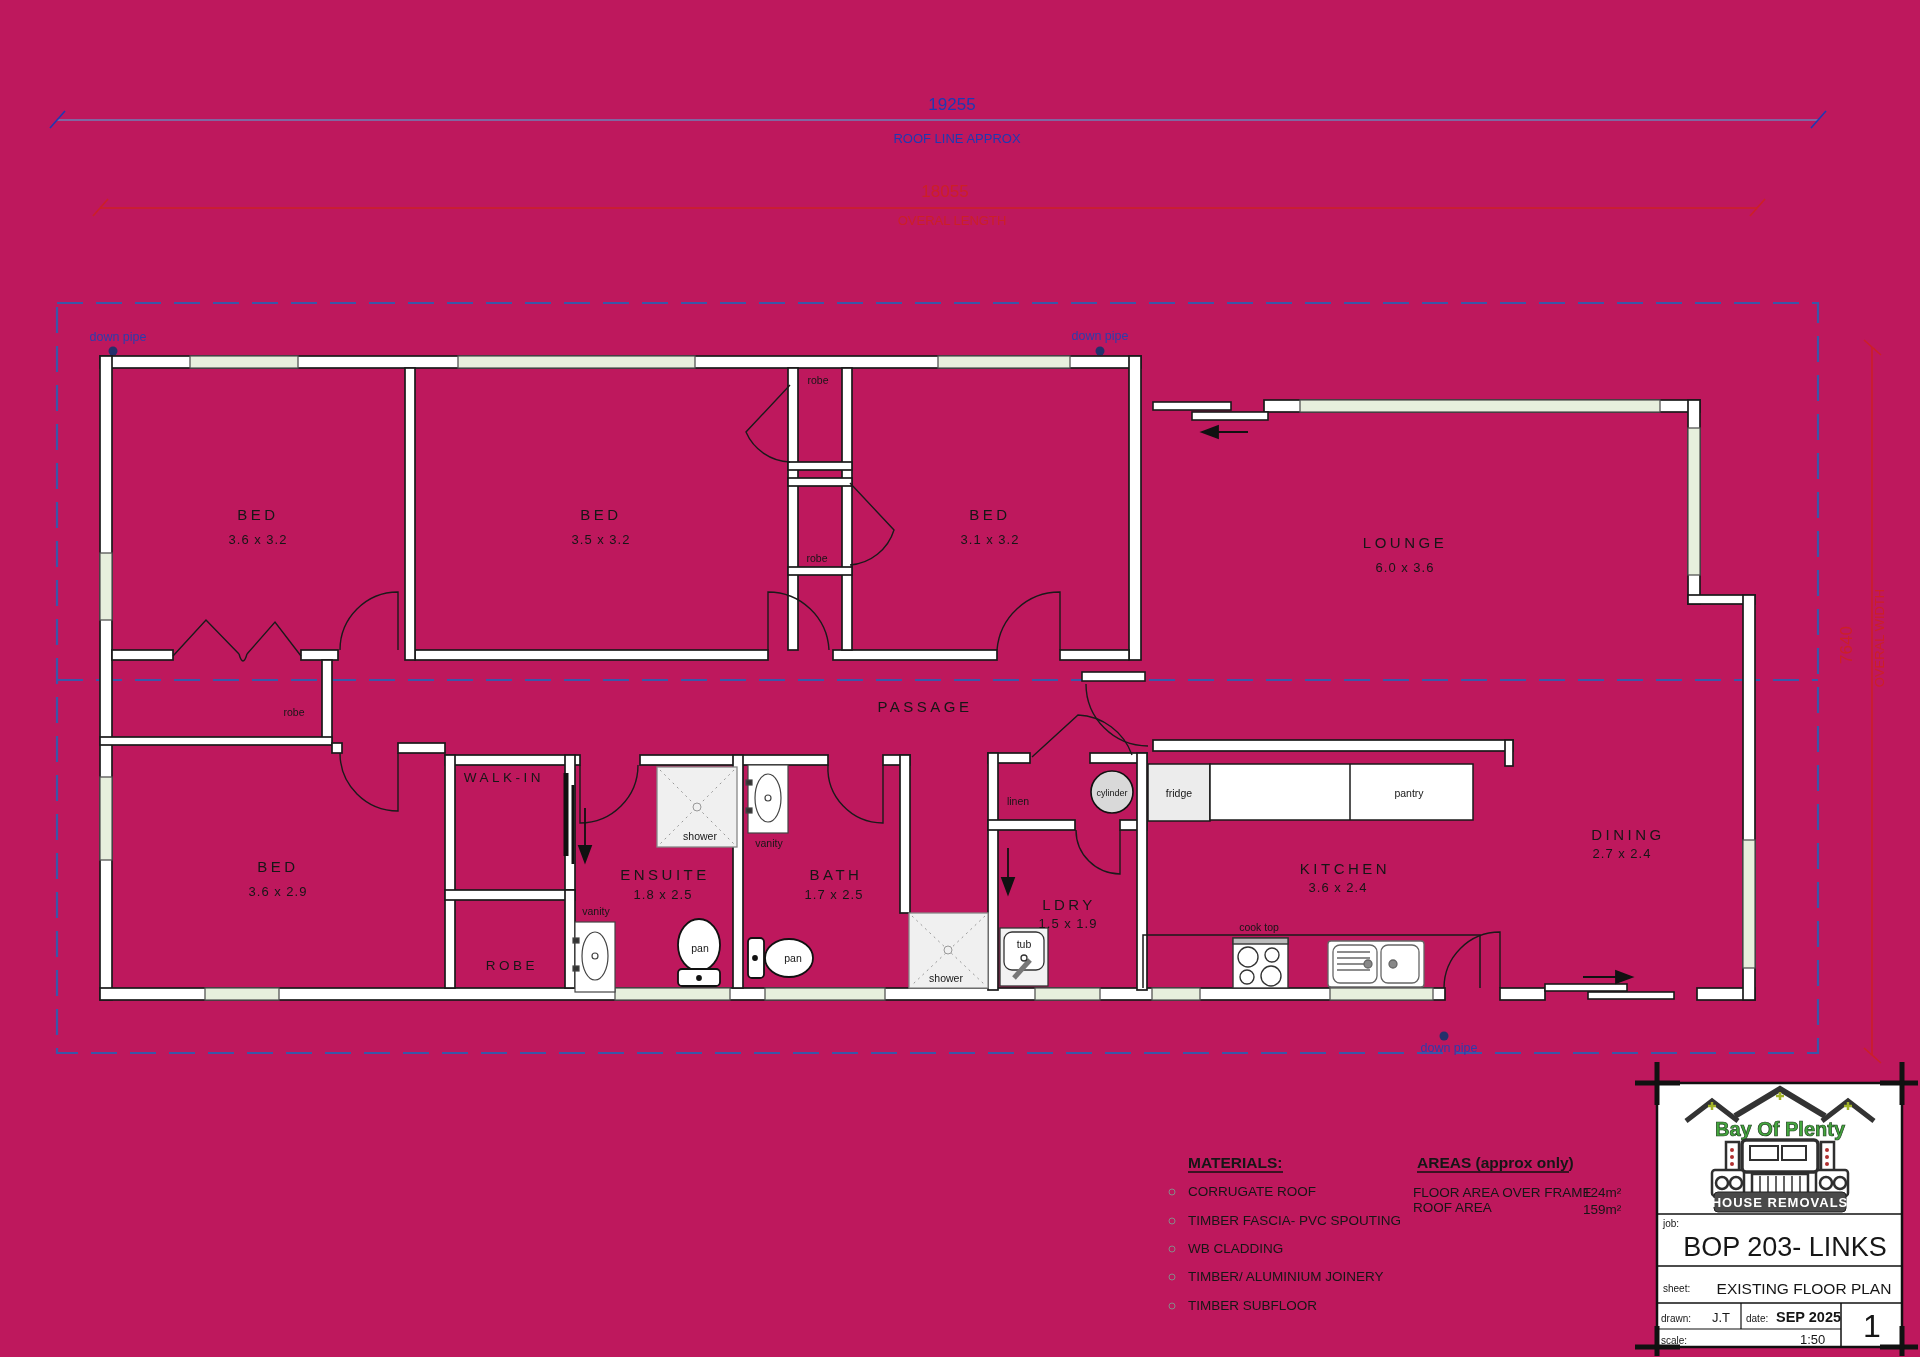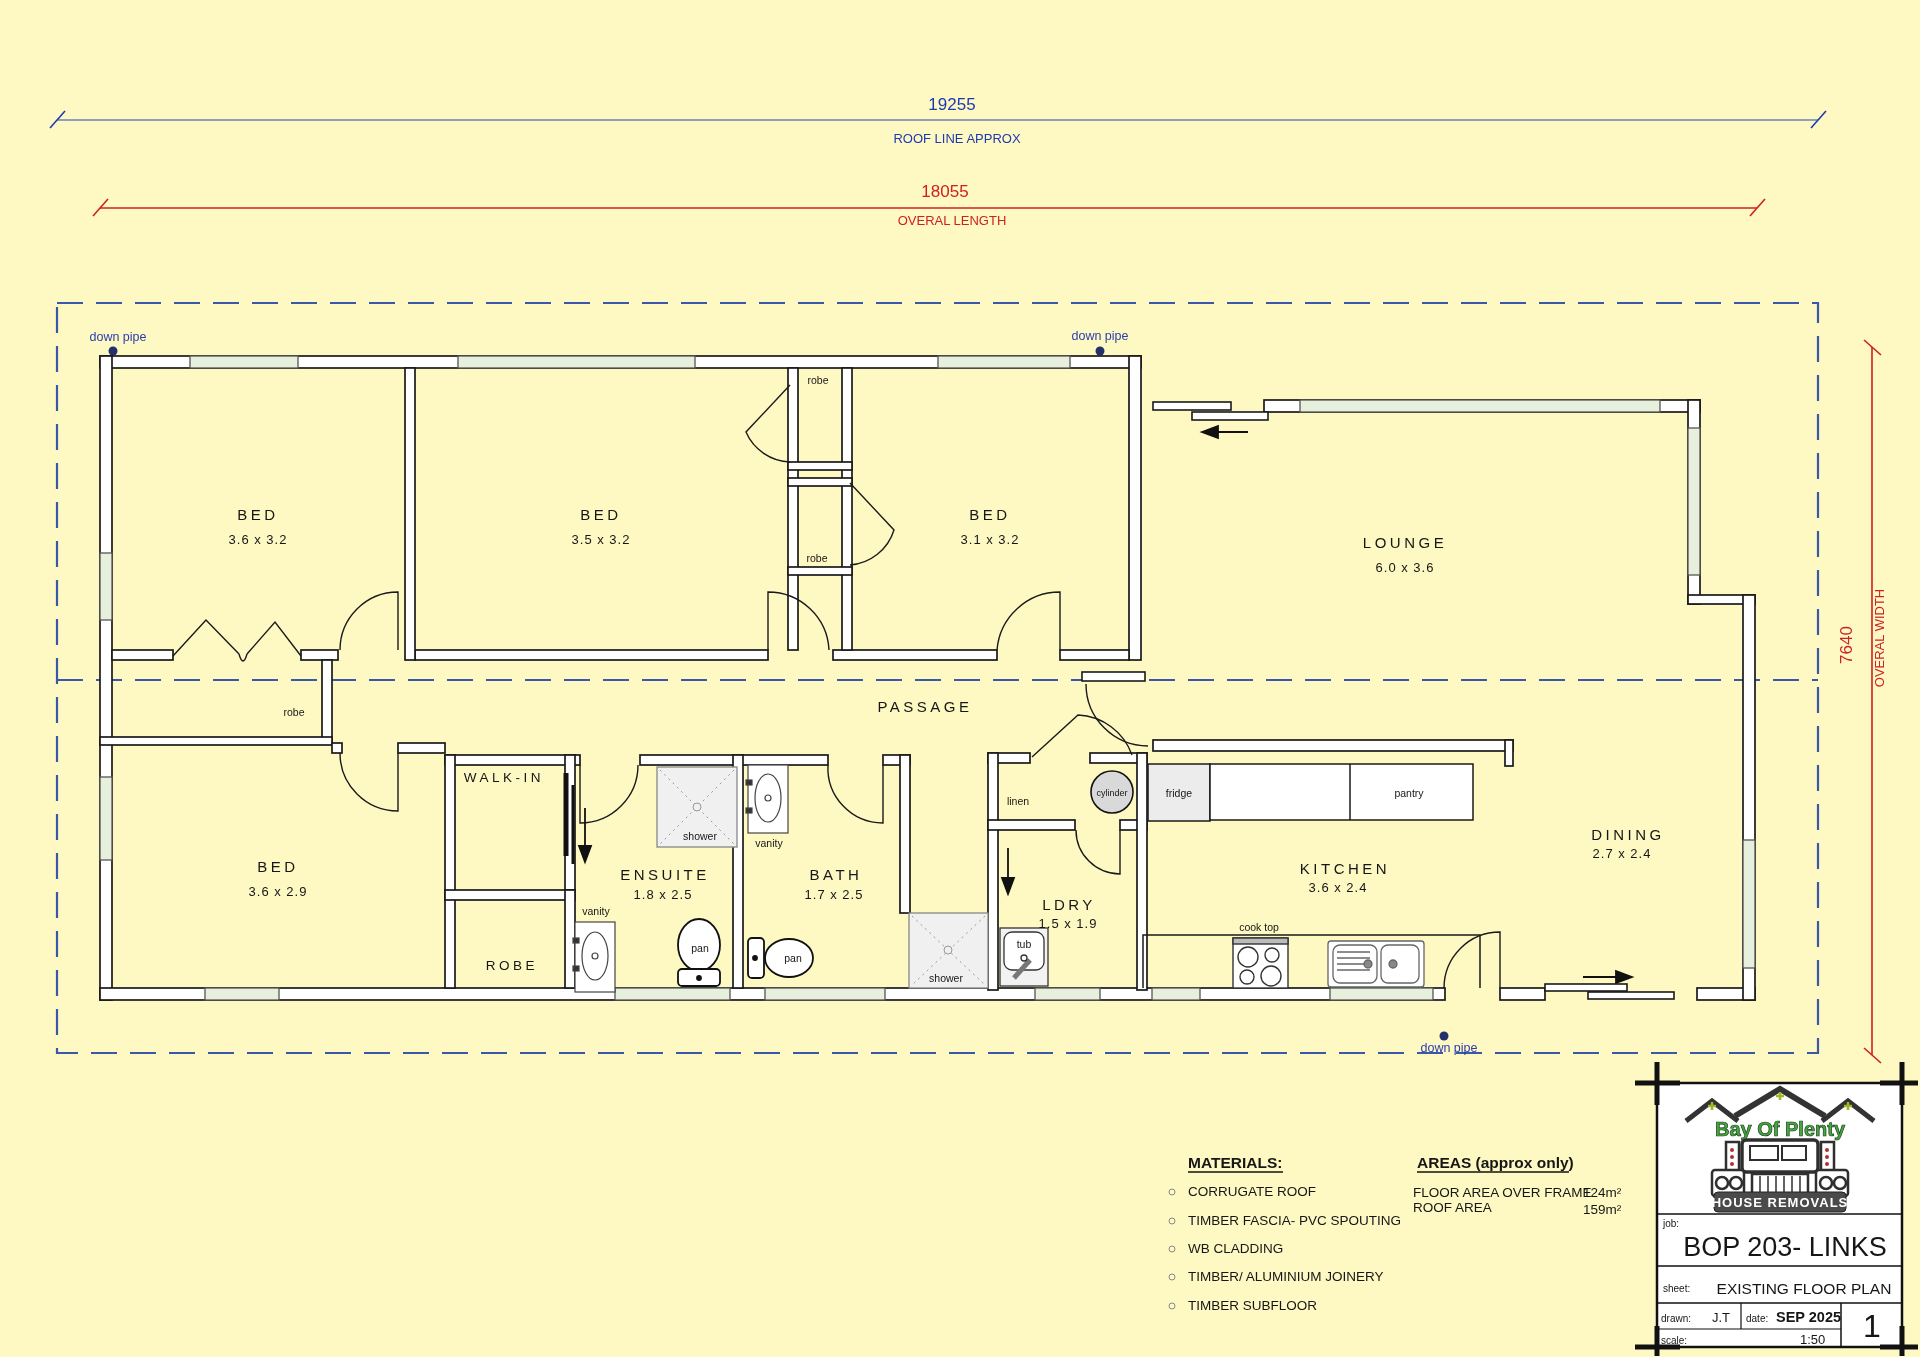--- a/index.html
+++ b/index.html
@@ -1,16 +1,16 @@
 <!DOCTYPE html>
 <html><head>
 <meta charset="utf-8">
 <style>
   html,body{margin:0;padding:0;background:#fff;}
-  .page{width:1920px;height:1357px;position:relative;background:#fef9c3;font-family:"Liberation Sans",sans-serif;}
+  .page{width:1920px;height:1357px;position:relative;background:#be185d;font-family:"Liberation Sans",sans-serif;}
   svg{display:block}
   text{font-family:"Liberation Sans",sans-serif;fill:#161616;}
   .rn{font-size:15px;letter-spacing:3.5px;text-anchor:middle;}
   .rd{font-size:13px;letter-spacing:1px;text-anchor:middle;}
   .fx{font-size:10.5px;text-anchor:middle;}
   .fxs{font-size:9px;text-anchor:middle;}
   .dimnb{font-size:17px;fill:#1e3ab2;text-anchor:middle;}
   .dimlb{font-size:13px;fill:#1e3ab2;text-anchor:middle;}
   .dimnr{font-size:17px;fill:#cc2027;text-anchor:middle;}
   .dimlr{font-size:13px;fill:#cc2027;text-anchor:middle;}

